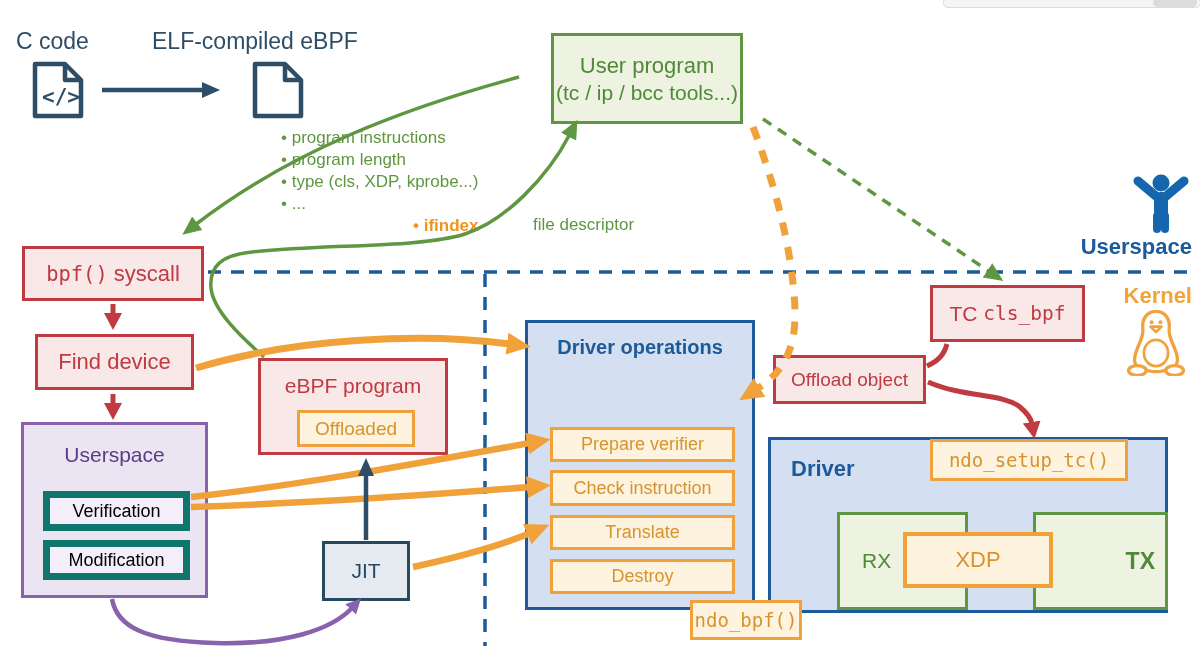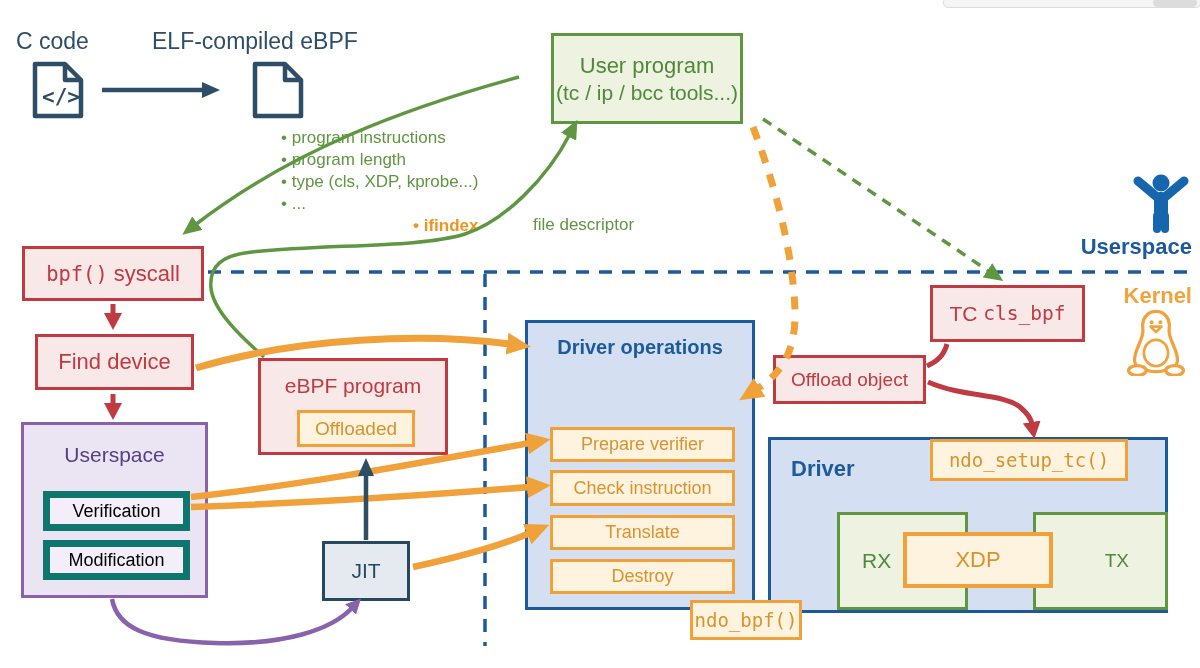--- a/index.html
+++ b/index.html
@@ -119,21 +119,21 @@
 
   <div class="box red-box" style="left:773px;top:355px;width:153px;height:49px;font-size:19px;">Offload object</div>
 
   <div class="box blue-box" style="left:768px;top:437px;width:400px;height:176px;justify-content:flex-start;align-items:flex-start;">
     <span style="margin:16px 0 0 20px;font-size:22px;font-weight:bold;">Driver</span>
   </div>
   <div class="box green-box" style="left:837px;top:512px;width:131px;height:98px;justify-content:flex-start;">
     <span style="margin-left:22px;font-size:21px;">RX</span>
   </div>
   <div class="box green-box" style="left:1033px;top:512px;width:135px;height:98px;justify-content:flex-end;">
-    <span style="margin-right:36px;font-size:19px;">TX</span>
+    <span style="margin-right:10px;font-size:23px;font-weight:bold;">TX</span>
   </div>
   <div class="box orange-box" style="left:903px;top:532px;width:150px;height:56px;border-width:4px;font-size:22px;">XDP</div>
   <div class="box orange-box mono" style="left:930px;top:439px;width:198px;height:42px;font-size:19px;">ndo_setup_tc()</div>
   <div class="box orange-box mono" style="left:690px;top:600px;width:112px;height:40px;font-size:19px;">ndo_bpf()</div>
 
   <svg class="layer" width="1200" height="668" viewBox="0 0 1200 668">
     <defs>
       <marker id="mk-navy" markerUnits="userSpaceOnUse" markerWidth="20" markerHeight="16" refX="3" refY="8" orient="auto">
         <path d="M0 0 L18 8 L0 16 Z" fill="#2e4d66"></path>
         </marker>

